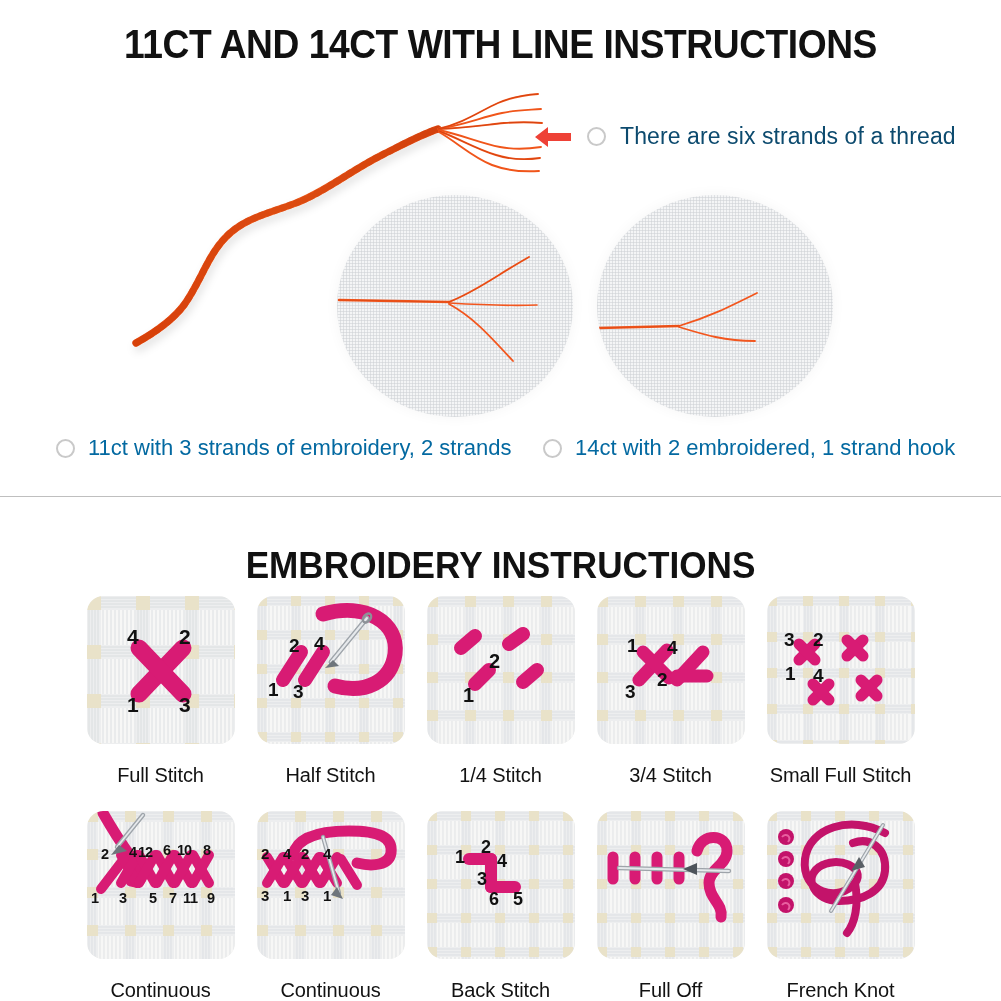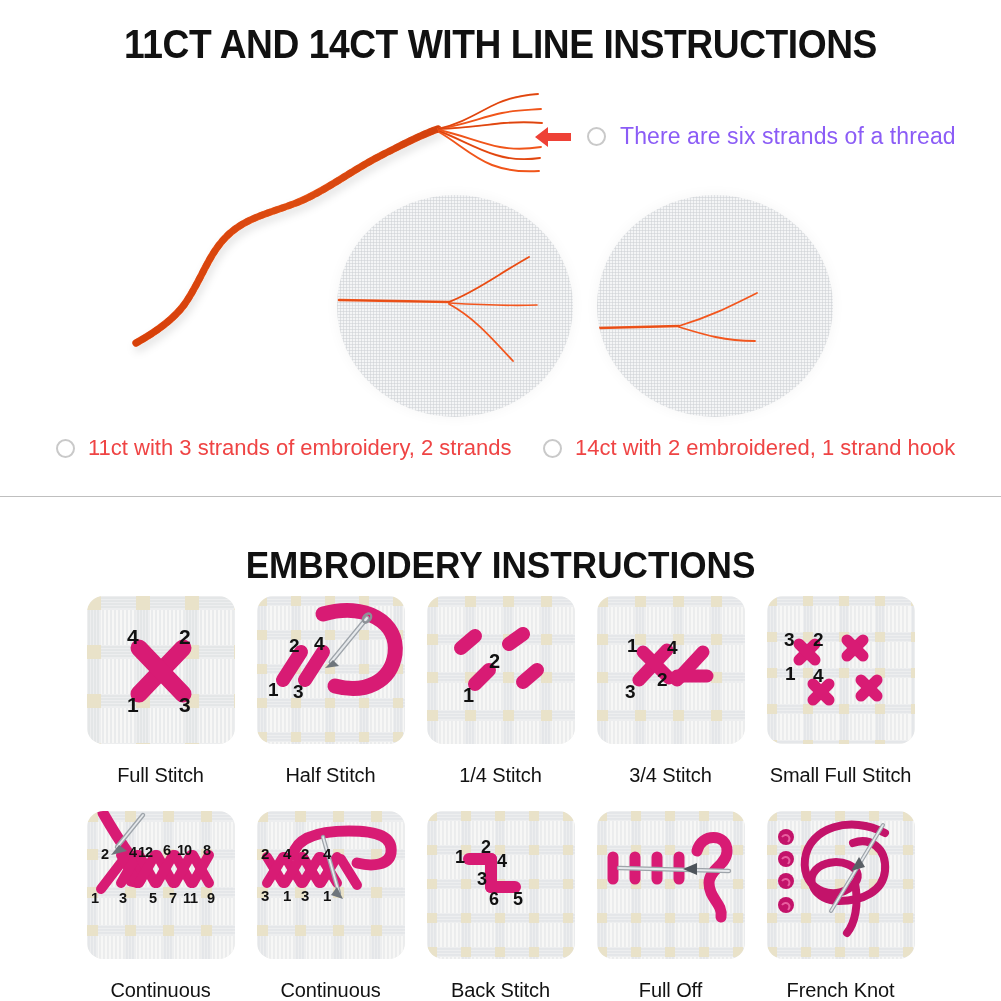--- a/index.html
+++ b/index.html
@@ -46,41 +46,41 @@
   .arrow-left svg{display:block;}
   .bullet-ring{
     width:15px;height:15px;border-radius:50%;
     border:2px solid #c9c9c9;
     background:#ffffff;
     box-shadow:0 0 0 1.5px #ffffff inset;
     flex:0 0 auto;
     display:inline-block;
   }
   .callout-text{
-    font-size:23px;color:#8b5cf6;white-space:nowrap;
+    font-size:23px;color:#0c4a6e;white-space:nowrap;
     letter-spacing:0.1px;
   }
 
   
   .fabric-circle{
     position:absolute;border-radius:50%;
     background:
       repeating-linear-gradient(0deg, rgba(205,208,212,0.55) 0px, rgba(205,208,212,0.55) 1px, rgba(255,255,255,0) 1px, rgba(255,255,255,0) 3px),
       repeating-linear-gradient(90deg, rgba(205,208,212,0.55) 0px, rgba(205,208,212,0.55) 1px, rgba(255,255,255,0) 1px, rgba(255,255,255,0) 3px),
       #f4f5f6;
     box-shadow:0 0 14px rgba(0,0,0,0.045);
     overflow:hidden;
   }
   #fabric-circle-11ct{left:337px;top:195px;width:236px;height:222px;}
   #fabric-circle-14ct{left:597px;top:195px;width:236px;height:222px;}
   .fabric-circle svg{position:absolute;left:0;top:0;}
 
   .caption-row{
     position:absolute;display:flex;align-items:center;gap:13px;
-    font-size:22px;color:#ef4444;white-space:nowrap;
+    font-size:22px;color:#0369a1;white-space:nowrap;
   }
   #caption-11ct{left:56px;top:435px;}
   #caption-14ct{left:543px;top:435px;justify-content:space-between;}
 
   .divider{
     position:absolute;left:0;top:496px;width:1001px;height:1px;
     background:#bfbfbf;
   }
 
   

